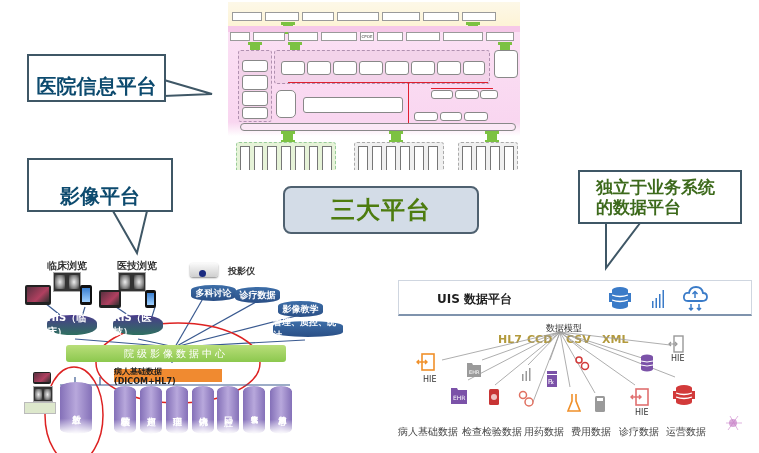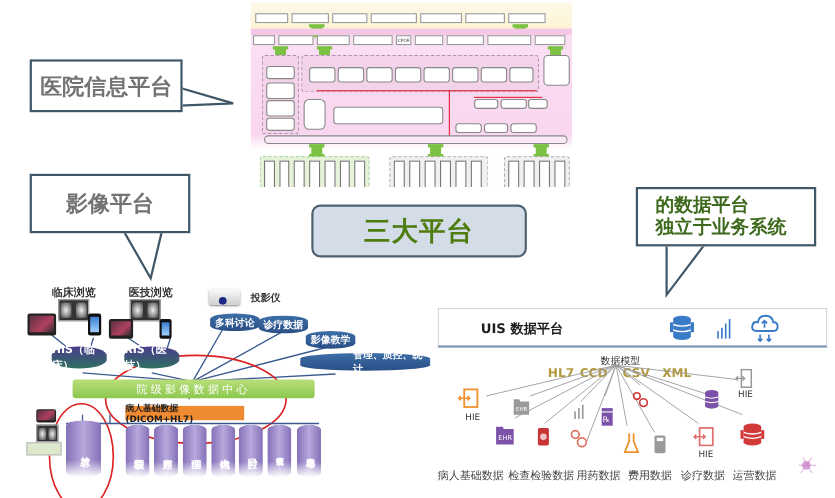--- a/index.html
+++ b/index.html
@@ -33,22 +33,22 @@
   .arrow-g::before { top:-1px; } .arrow-g::after { bottom:-1px; }
   .his-panel { position:absolute; border:1px dashed #b090b0; background:#f3d3ea; border-radius:3px; }
   .his-sm { position:absolute; background:#fff; border:1px solid #888; border-radius:3px; font-size:4px; color:#333; text-align:center; }
   .his-red { position:absolute; background:#e02030; }
   .his-bottom-group { position:absolute; top:140px; height:30px; border:1px dashed #aaa; border-radius:3px; display:flex; gap:4px; padding:3px; box-sizing:border-box; }
   .his-vcell { width:8px; height:24px; background:#fff; border:1px solid #777; }
 
   
   .callout {
     position:absolute; background:#fff; border:2px solid #3f5766;
-    box-sizing:border-box; display:flex; align-items:center; justify-content:center;
-    font-weight:bold; color:#737373;
+    box-sizing:border-box; display:flex; align-items:flex-end; justify-content:center;
+    font-weight:bold; color:#0c4a6e;
   }
   .tail { position:absolute; overflow:visible; }
 
   #center-box {
     left:283px; top:186px; width:196px; height:48px; box-sizing:border-box;
     background:#d3dce7; border:2px solid #4f6170; border-radius:8px;
     display:flex; align-items:center; justify-content:center;
     font-size:24px; font-weight:bold; color:#4d7c0f; letter-spacing:1px;
   }
 
@@ -204,22 +204,22 @@
   <line x1="607" y1="223" x2="638" y2="223" stroke="#fff" stroke-width="3"></line>
 </svg>
 
 <div class="callout" style="left:27px;top:54px;width:139px;height:48px;font-size:20px;">
   <span>医院信息平台</span>
 </div>
 <div class="callout" style="left:27px;top:158px;width:146px;height:54px;font-size:20px;">
   <span>影像平台</span>
 </div>
 <div class="callout" style="left:578px;top:170px;width:164px;height:54px;font-size:17px;color:#3d6a1c;flex-direction:column;align-items:flex-start;padding-left:16px;line-height:20px;">
+  <span>独立于业务系统</span>
   <span>的数据平台</span>
-  <span>独立于业务系统</span>
 </div>
 
 <div id="center-box" class="abs">
   <span>三大平台</span>
 </div>
 
 <div class="abs" style="left:0;top:255px;width:400px;height:198px;">
   <svg class="abs" style="left:0;top:0;width:400px;height:198px">
     <g stroke="#3a5a90" stroke-width="1.2" fill="none">
       <line x1="70" y1="68" x2="45" y2="48"></line>
@@ -270,21 +270,21 @@
 
   <div class="tag-cyl" style="left:191px;top:30px;width:45px;height:16px;">
       <span>多科讨论</span>
     </div>
   <div class="tag-cyl" style="left:235px;top:32px;width:45px;height:16px;">
       <span>诊疗数据</span>
     </div>
   <div class="tag-cyl" style="left:278px;top:46px;width:45px;height:16px;">
       <span>影像教学</span>
     </div>
-  <div class="tag-cyl" style="left:273px;top:66px;width:70px;height:16px;padding-left:48px;">
+  <div class="tag-cyl" style="left:273px;top:66px;width:70px;height:16px;">
       <span>管理、质控、统计</span>
     </div>
 </div>
 
 <div id="data-center" class="abs">
   <span>院级影像数据中心</span>
 </div>
 <div id="integration" class="abs">
   <span>病人基础数据(DICOM+HL7)</span>
 </div>

